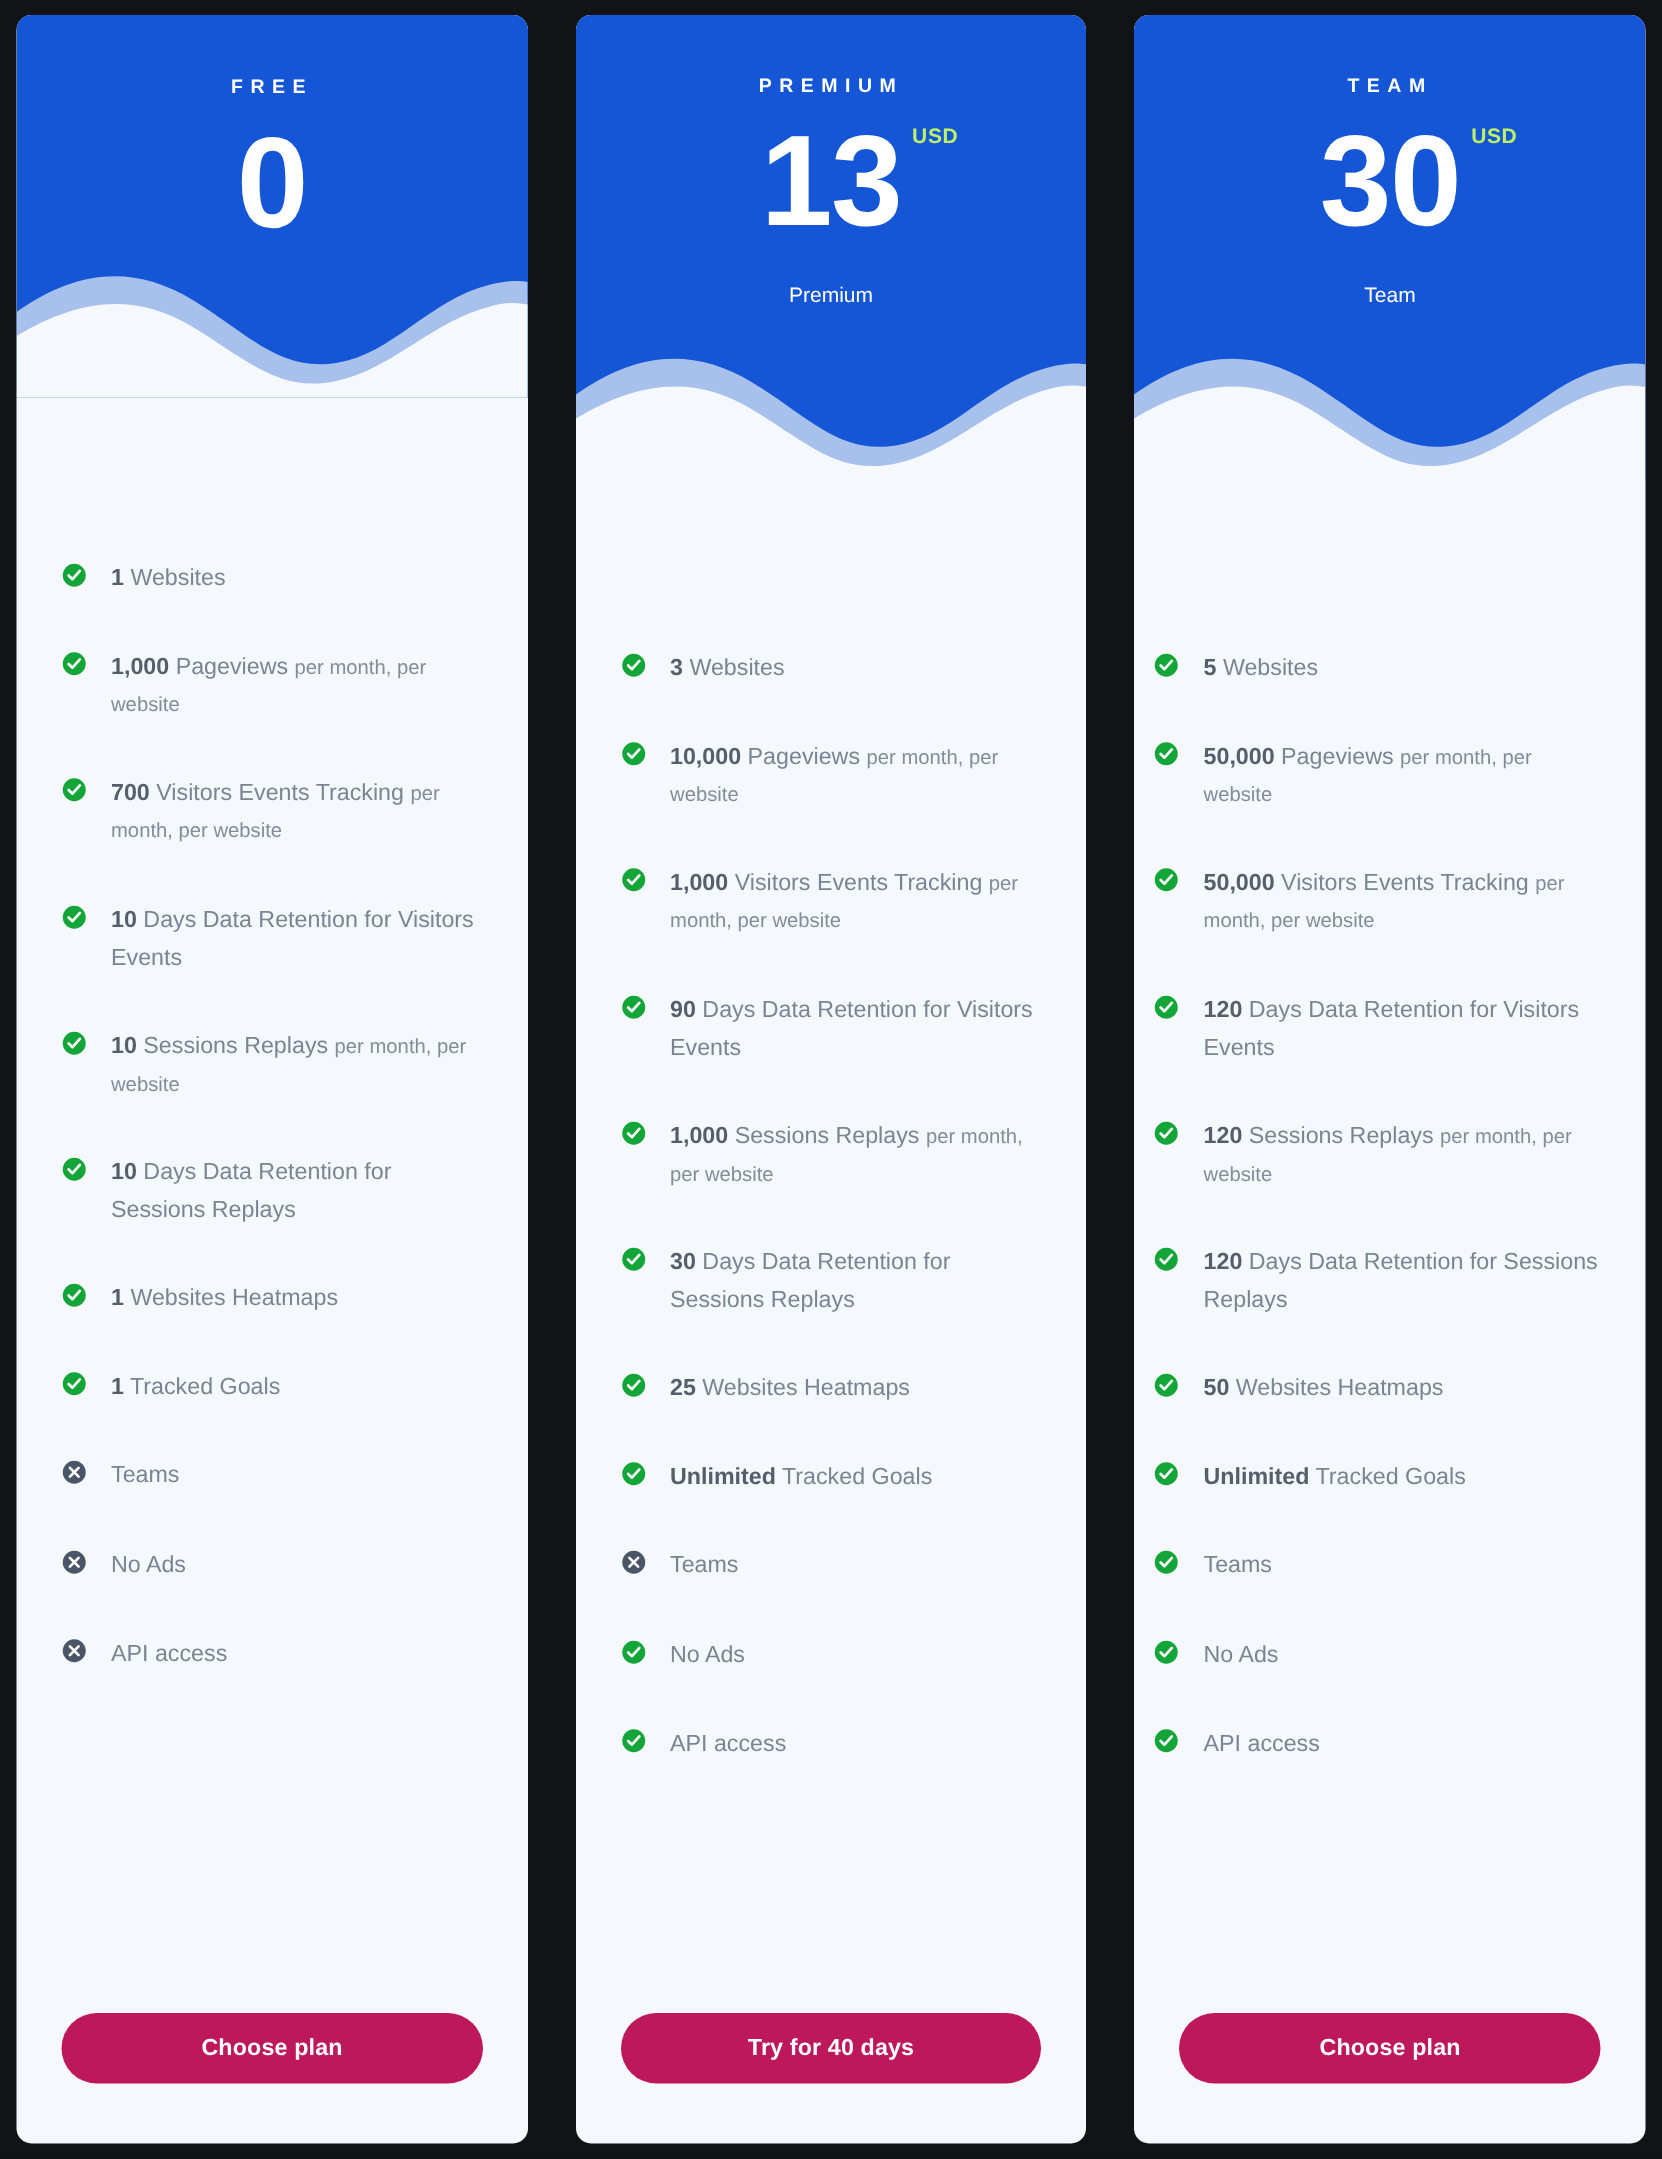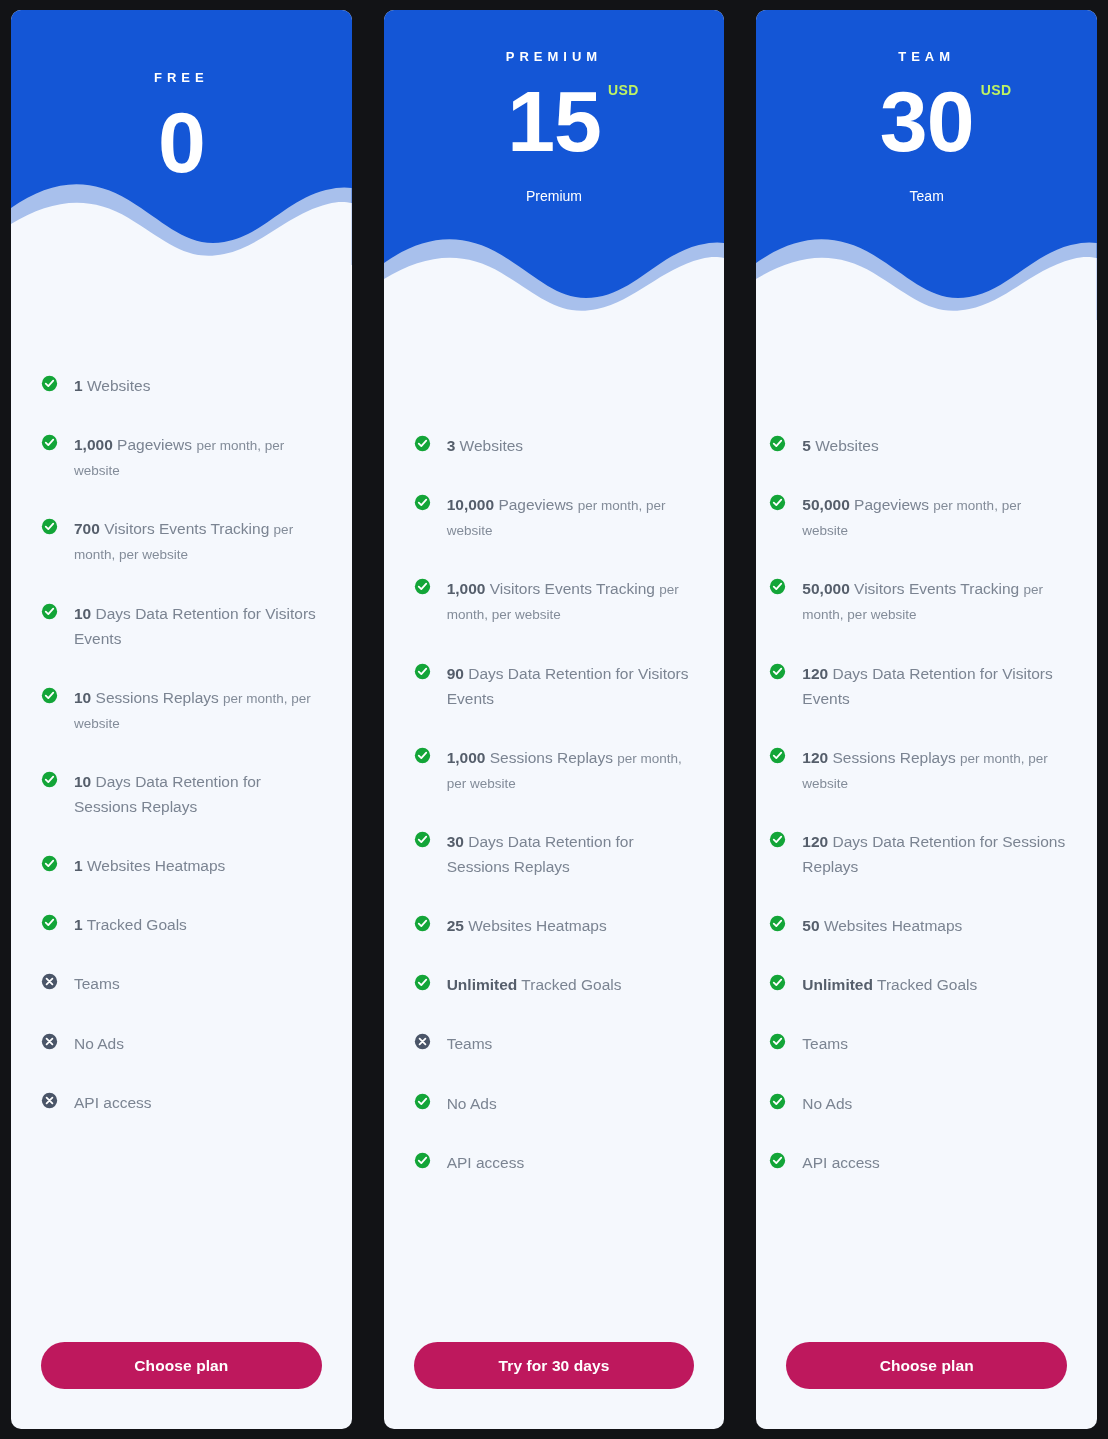--- a/index.html
+++ b/index.html
@@ -44,21 +44,21 @@
     flex: none;
   }
   .card-header.h-free    { height: 255px; }
   .card-header.h-premium { height: 310px; }
   .card-header.h-team    { height: 310px; }
 
   .plan-label {
     font-size: 13px;
     font-weight: 700;
     letter-spacing: 5px;
-    padding-top: 60px;
+    padding-top: 40px;
     color: #ffffff;
   }
   .card-header.h-premium .plan-label,
   .card-header.h-team .plan-label { padding-top: 39px; }
 
   .price-row {
     position: relative;
     display: inline-block;
     margin-top: 14px;
   }
@@ -263,21 +263,21 @@
 </svg>
           </span>
           <span class="feature-text"><span>API access</span></span>
         </li>
       </ul>
       <div class="card-footer">
         <button class="cta-button">Choose plan</button>
       </div>
     </div>
     <div class="plan-card">
-      <div class="card-header h-premium"><div class="plan-label">PREMIUM</div><div class="price-row"><span class="price-amount">15</span><span class="price-currency">USD</span></div><div class="plan-subtitle">Premium</div>
+      <div class="card-header h-premium"><div class="plan-label">PREMIUM</div><div class="price-row"><span class="price-amount">13</span><span class="price-currency">USD</span></div><div class="plan-subtitle">Premium</div>
 <svg class="wave" viewBox="0 0 342 92" preserveAspectRatio="none">
   <path d="M0,34 C40,6 78,2 118,26 C156,49 176,74 214,68 C252,62 276,26 316,16 C328,13 336,13 342,14 L342,92 L0,92 Z" fill="#a8c0ec"></path>
   <path d="M0,50 C40,26 78,20 118,44 C156,67 176,88 214,80 C252,72 278,40 318,30 C329,27 336,28 342,29 L342,92 L0,92 Z" fill="#f5f8fd"></path>
 </svg></div>
       <ul class="features f-premium">
         <li class="feature-item">
           <span class="feature-icon">
             <svg viewBox="0 0 20 20">
   <circle cx="10" cy="10" r="9" fill="#13a538"></circle>
   <path d="M5.6 10.2 L8.6 13.1 L14.4 6.6" fill="none" stroke="#ffffff" stroke-width="2.1" stroke-linecap="round" stroke-linejoin="round"></path>
@@ -370,21 +370,21 @@
           <span class="feature-icon">
             <svg viewBox="0 0 20 20">
   <circle cx="10" cy="10" r="9" fill="#13a538"></circle>
   <path d="M5.6 10.2 L8.6 13.1 L14.4 6.6" fill="none" stroke="#ffffff" stroke-width="2.1" stroke-linecap="round" stroke-linejoin="round"></path>
 </svg>
           </span>
           <span class="feature-text"><span>API access</span></span>
         </li>
       </ul>
       <div class="card-footer">
-        <button class="cta-button">Try for 30 days</button>
+        <button class="cta-button">Try for 40 days</button>
       </div>
     </div>
     <div class="plan-card">
       <div class="card-header h-team"><div class="plan-label">TEAM</div><div class="price-row"><span class="price-amount">30</span><span class="price-currency">USD</span></div><div class="plan-subtitle">Team</div>
 <svg class="wave" viewBox="0 0 342 92" preserveAspectRatio="none">
   <path d="M0,34 C40,6 78,2 118,26 C156,49 176,74 214,68 C252,62 276,26 316,16 C328,13 336,13 342,14 L342,92 L0,92 Z" fill="#a8c0ec"></path>
   <path d="M0,50 C40,26 78,20 118,44 C156,67 176,88 214,80 C252,72 278,40 318,30 C329,27 336,28 342,29 L342,92 L0,92 Z" fill="#f5f8fd"></path>
 </svg></div>
       <ul class="features f-team">
         <li class="feature-item">

